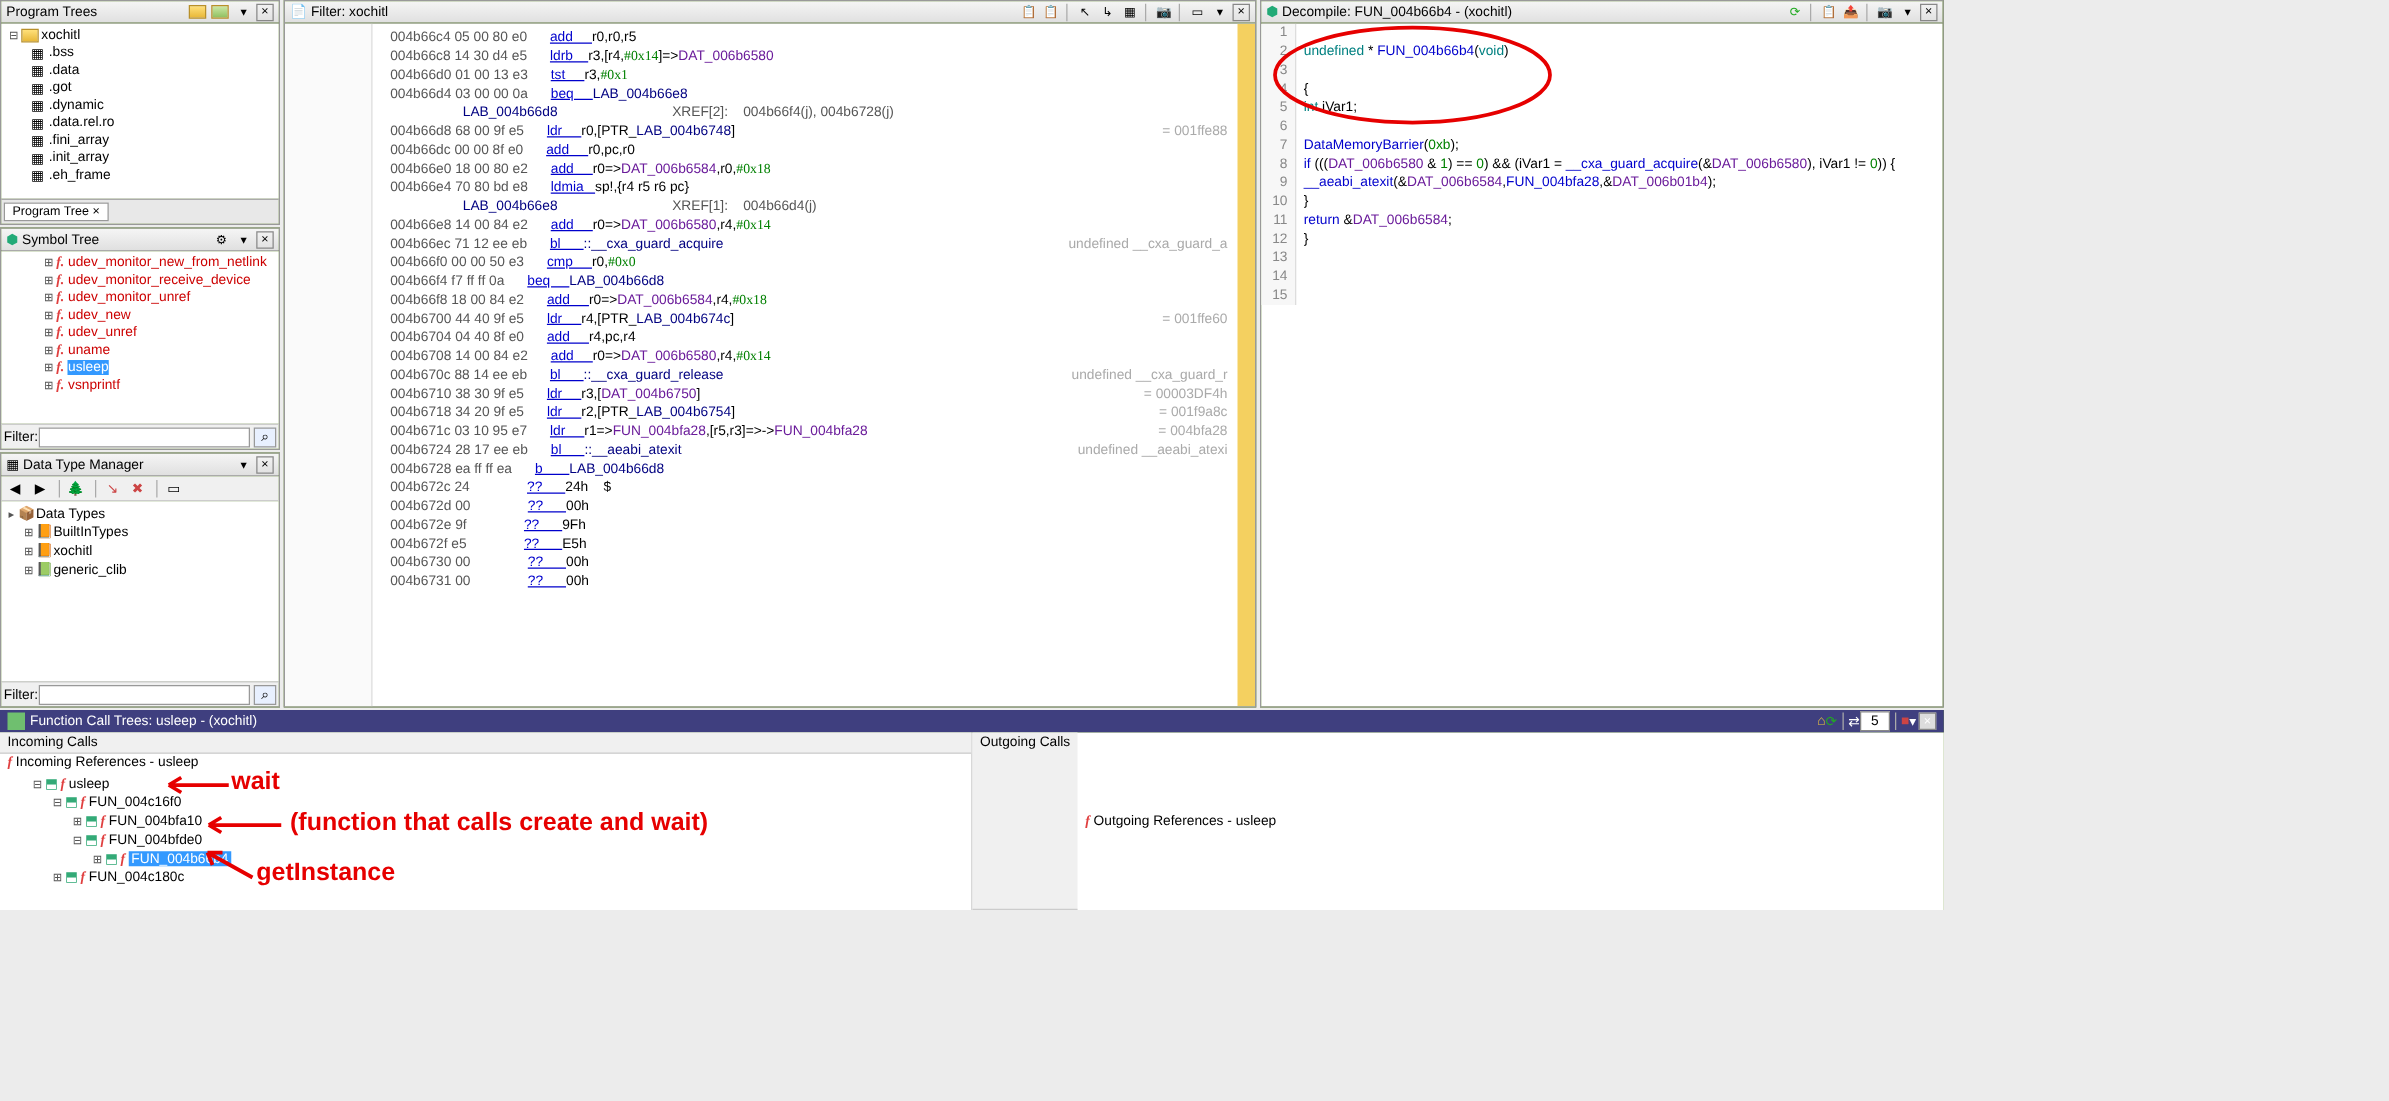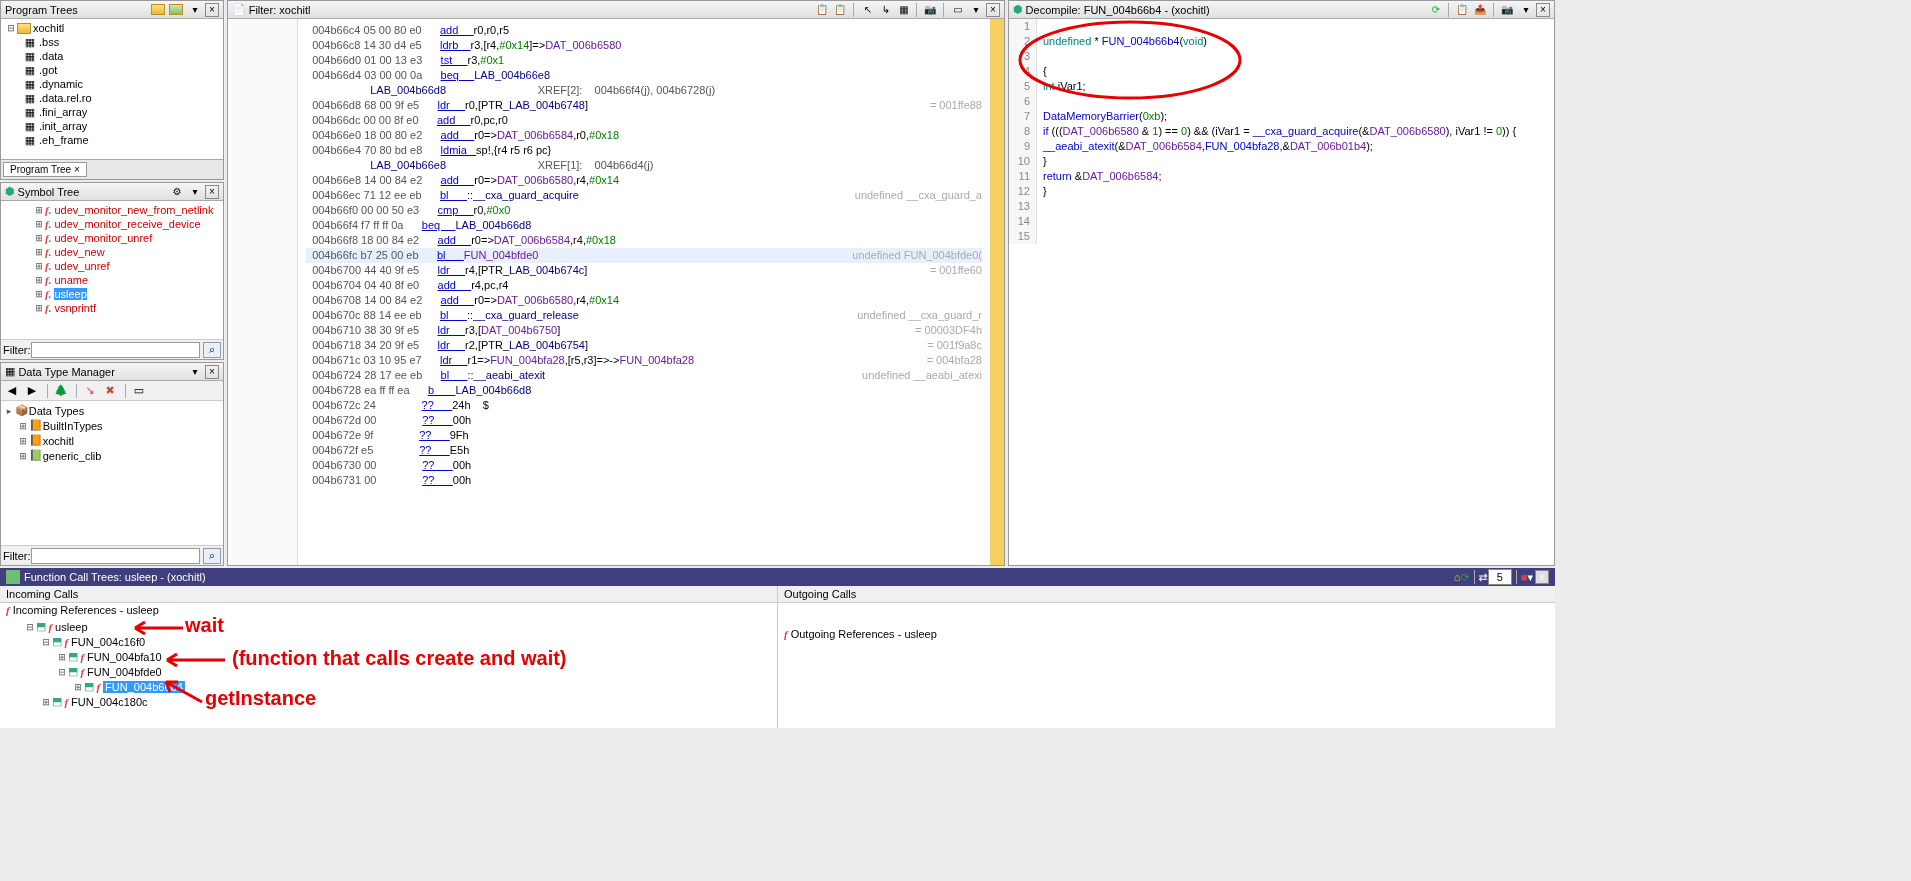--- a/index.html
+++ b/index.html
@@ -19,21 +19,21 @@
 .filter-row .fbtn { width: 18px; height: 16px; border: 1px solid #999; margin-left: 3px; background: #e8f0ff; }
 .tabbar { background: #e8e8e8; border-top: 1px solid #aaa; padding: 2px; }
 .tab { display: inline-block; padding: 1px 6px; border: 1px solid #999; background: #fff; font-size: 10px; }
 .toolbar { display: flex; align-items: center; padding: 2px; border-bottom: 1px solid #ccc; background: #f0f0f0; height: 20px; }
 .toolbar .tbtn { width: 18px; height: 16px; margin-right: 2px; border: 1px solid transparent; display: inline-flex; align-items: center; justify-content: center; }
 .listing { font-family: 'Courier New', monospace; font-size: 12px; padding: 4px 8px; line-height: 15px; }
 .listing .row { white-space: pre; }
 .addr { color: #555; }
 .bytes { color: #555; }
 .mnem { color: #0000cc; text-decoration: underline; }
-.op-num { color: #008000; }
+.op-num { color: #008000; font-family: Liberation Serif, serif; }
 .op-sym { color: #6a1b9a; }
 .op-label { color: #000080; }
 .op-ext { color: #000080; }
 .xref-hdr { color: #555; }
 .xref-gray { color: #aaa; }
 .listing .hl-row { background: #e8f0ff; }
 .decompile { font-family: 'Courier New', monospace; font-size: 12px; line-height: 15px; display: flex; }
 .decompile .gutter { width: 28px; text-align: right; color: #888; padding-right: 6px; background: #f7f7f7; border-right: 1px solid #ddd; }
 .decompile .code { flex: 1; padding-left: 6px; }
 .kw-type { color: #008080; }
@@ -254,21 +254,20 @@
         <div class="row">  <span class="addr">004b66d8</span> <span class="bytes">68 00 9f e5   </span>   <span class="mnem">ldr     </span>r0,[PTR_<span class="op-label">LAB_004b6748</span>]<span class="xref-gray" style="float:right">= 001ffe88</span></div>
         <div class="row">  <span class="addr">004b66dc</span> <span class="bytes">00 00 8f e0   </span>   <span class="mnem">add     </span>r0,pc,r0</div>
         <div class="row">  <span class="addr">004b66e0</span> <span class="bytes">18 00 80 e2   </span>   <span class="mnem">add     </span>r0=&gt;<span class="op-sym">DAT_006b6584</span>,r0,<span class="op-num">#0x18</span></div>
         <div class="row">  <span class="addr">004b66e4</span> <span class="bytes">70 80 bd e8   </span>   <span class="mnem">ldmia   </span>sp!,{r4 r5 r6 pc}</div>
         <div class="row">                     <span class="op-label">LAB_004b66e8</span>                              <span class="xref-hdr">XREF[1]:    004b66d4(j)</span></div>
         <div class="row">  <span class="addr">004b66e8</span> <span class="bytes">14 00 84 e2   </span>   <span class="mnem">add     </span>r0=&gt;<span class="op-sym">DAT_006b6580</span>,r4,<span class="op-num">#0x14</span></div>
         <div class="row">  <span class="addr">004b66ec</span> <span class="bytes">71 12 ee eb   </span>   <span class="mnem">bl      </span><span class="op-ext"><external>::__cxa_guard_acquire</external></span><span class="xref-gray" style="float:right">undefined __cxa_guard_a</span></div>
         <div class="row">  <span class="addr">004b66f0</span> <span class="bytes">00 00 50 e3   </span>   <span class="mnem">cmp     </span>r0,<span class="op-num">#0x0</span></div>
         <div class="row">  <span class="addr">004b66f4</span> <span class="bytes">f7 ff ff 0a   </span>   <span class="mnem">beq     </span><span class="op-label">LAB_004b66d8</span></div>
         <div class="row">  <span class="addr">004b66f8</span> <span class="bytes">18 00 84 e2   </span>   <span class="mnem">add     </span>r0=&gt;<span class="op-sym">DAT_006b6584</span>,r4,<span class="op-num">#0x18</span></div>
-        <div class="row hl-row">  <span class="addr">004b66fc</span> <span class="bytes">b7 25 00 eb   </span>   <span class="mnem">bl      </span><span class="op-sym">FUN_004bfde0</span><span class="xref-gray" style="float:right">undefined FUN_004bfde0(</span></div>
         <div class="row">  <span class="addr">004b6700</span> <span class="bytes">44 40 9f e5   </span>   <span class="mnem">ldr     </span>r4,[PTR_<span class="op-label">LAB_004b674c</span>]<span class="xref-gray" style="float:right">= 001ffe60</span></div>
         <div class="row">  <span class="addr">004b6704</span> <span class="bytes">04 40 8f e0   </span>   <span class="mnem">add     </span>r4,pc,r4</div>
         <div class="row">  <span class="addr">004b6708</span> <span class="bytes">14 00 84 e2   </span>   <span class="mnem">add     </span>r0=&gt;<span class="op-sym">DAT_006b6580</span>,r4,<span class="op-num">#0x14</span></div>
         <div class="row">  <span class="addr">004b670c</span> <span class="bytes">88 14 ee eb   </span>   <span class="mnem">bl      </span><span class="op-ext"><external>::__cxa_guard_release</external></span><span class="xref-gray" style="float:right">undefined __cxa_guard_r</span></div>
         <div class="row">  <span class="addr">004b6710</span> <span class="bytes">38 30 9f e5   </span>   <span class="mnem">ldr     </span>r3,[<span class="op-sym">DAT_004b6750</span>]<span class="xref-gray" style="float:right">= 00003DF4h</span></div>
         <div class="row">  <span class="addr">004b6718</span> <span class="bytes">34 20 9f e5   </span>   <span class="mnem">ldr     </span>r2,[PTR_<span class="op-label">LAB_004b6754</span>]<span class="xref-gray" style="float:right">= 001f9a8c</span></div>
         <div class="row">  <span class="addr">004b671c</span> <span class="bytes">03 10 95 e7   </span>   <span class="mnem">ldr     </span>r1=&gt;<span class="op-sym">FUN_004bfa28</span>,[r5,r3]=&gt;-&gt;<span class="op-sym">FUN_004bfa28</span><span class="xref-gray" style="float:right">= 004bfa28</span></div>
         <div class="row">  <span class="addr">004b6724</span> <span class="bytes">28 17 ee eb   </span>   <span class="mnem">bl      </span><span class="op-ext"><external>::__aeabi_atexit</external></span><span class="xref-gray" style="float:right">undefined __aeabi_atexi</span></div>
         <div class="row">  <span class="addr">004b6728</span> <span class="bytes">ea ff ff ea   </span>   <span class="mnem">b       </span><span class="op-label">LAB_004b66d8</span></div>
         <div class="row">  <span class="addr">004b672c</span> <span class="bytes">24            </span>   <span class="mnem">??      </span>24h    $</div>
@@ -388,21 +387,21 @@
             <span style="background: rgb(51, 153, 255); color: rgb(255, 255, 255); padding: 0px 2px;">FUN_004b66b4</span>
           </div>
           <div class="tree-node" style="padding-left: 38px;">
             <span class="expander">⊞</span>
             <span style="color:#3a7;margin-right:2px;">⬒</span>
             <span class="fn-icon">f</span>
             <span>FUN_004c180c</span>
           </div>
         </div>
     </div>
-    <div style="flex:1;display:flex;flex-direction:column;gap:24px;">
+    <div style="flex:1;display:flex;flex-direction:row;">
       <div class="subhdr">Outgoing Calls</div>
       <div class="subitem">
           <span class="fn-icon">f</span>
           <span>Outgoing References - usleep</span>
         </div>
     </div>
   </div>
 </div>
 
 <svg class="ellipse-overlay" style="left:1010px;top:20px;width:250px;height:90px;">

